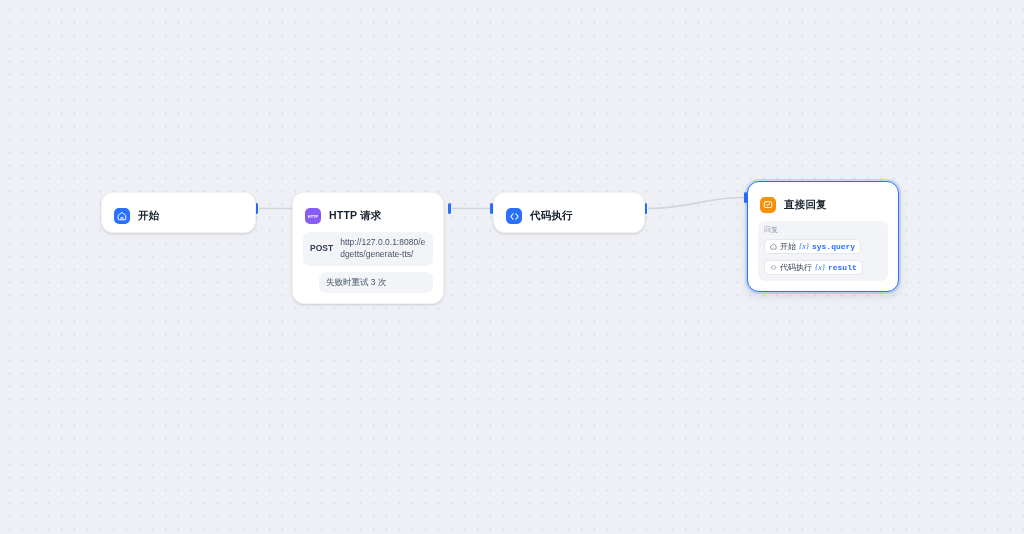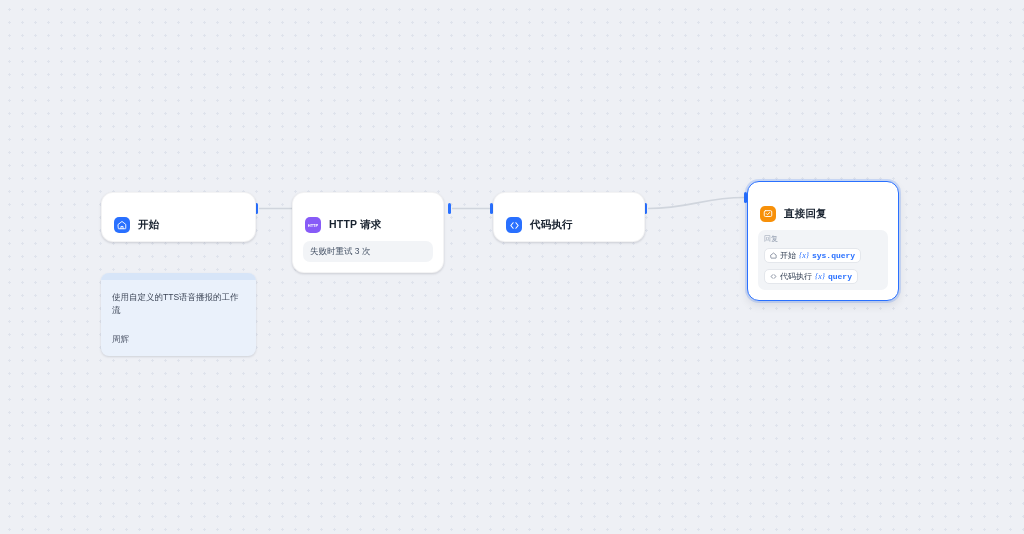--- a/index.html
+++ b/index.html
@@ -36,21 +36,21 @@
     border: 1px solid rgba(16,24,40,0.05);
   }
   .node.selected {
     border: 1px solid #2970ff;
     box-shadow: 0 0 0 2px rgba(41,112,255,0.18), 0 4px 10px rgba(16,24,40,0.10);
   }
   .node-head {
     display: flex;
     align-items: center;
     gap: 8px;
-    padding: 24px 12px 8px 12px;
+    padding: 15px 12px 8px 12px;
   }
   .node-icon {
     width: 16px; height: 16px;
     border-radius: 5px;
     display: flex; align-items: center; justify-content: center;
     flex: 0 0 auto;
   }
   .node-icon svg { display: block; }
   .node-title {
     font-size: 10.5px;
@@ -63,21 +63,21 @@
   
   .node-body { padding: 0 10px 10px 10px; }
   .panel {
     background: #f2f4f7;
     border-radius: 7px;
     padding: 5px 7px;
     font-size: 8.5px;
     color: #475467;
     line-height: 1.35;
   }
-  .panel + .panel { margin-top: 6px; }
+  .panel + .panel { margin-top: 6px; margin-left: 16px; }
 
   .http-row { display: flex; align-items: flex-start; gap: 7px; }
   .http-method {
     font-size: 8.5px;
     font-weight: 700;
     color: #344054;
     padding-top: 6px;
     flex: 0 0 auto;
   }
   .http-url {
@@ -184,20 +184,26 @@
     <div class="node-head">
       <span class="node-icon" style="background:#875bf7;">
         <svg width="12" height="12" viewBox="0 0 24 24">
           <text x="12" y="15" text-anchor="middle" fill="#ffffff" font-family="Liberation Sans, sans-serif" font-size="8" font-weight="700">HTTP</text>
         </svg>
       </span>
       <span class="node-title">HTTP 请求</span>
     </div>
     <div class="node-body">
       <div class="panel">
+        <div class="http-row">
+          <span class="http-method">POST</span>
+          <span class="http-url">http://127.0.0.1:8080/edgetts/generate-tts/</span>
+        </div>
+      </div>
+      <div class="panel">
         <span>失败时重试 3 次</span>
       </div>
     </div>
   </div>
 
   <div class="node" style="left:493px; top:192px; width:152px;">
     <div class="node-head">
       <span class="node-icon" style="background:#2970ff;">
         <svg width="11" height="11" viewBox="0 0 24 24" fill="none" stroke="#ffffff" stroke-width="2.4" stroke-linecap="round" stroke-linejoin="round">
           <path d="M9 6 L4 12 L9 18"></path>
@@ -231,27 +237,20 @@
           <span class="chip-var">sys.query</span>
         </div>
 
         <div class="chip">
           <svg class="chip-ico" width="7" height="7" viewBox="0 0 24 24" fill="none" stroke="#667085" stroke-width="2.6" stroke-linecap="round" stroke-linejoin="round">
             <path d="M9 6 L4 12 L9 18"></path>
             <path d="M15 6 L20 12 L15 18"></path>
           </svg>
           <span class="chip-src">代码执行</span>
           <span class="chip-x">{x}</span>
-          <span class="chip-var">query</span>
+          <span class="chip-var">result</span>
         </div>
       </div>
     </div>
   </div>
 
-  <div class="note" style="left:101px; top:273px; width:155px;">
-    <div class="note-strip"></div>
-    <div class="note-inner">
-      <div class="note-text">使用自定义的TTS语音播报的工作流</div>
-      <div class="note-author">周辉</div>
-    </div>
-  </div>
 
 </div>
 
 </body></html>

